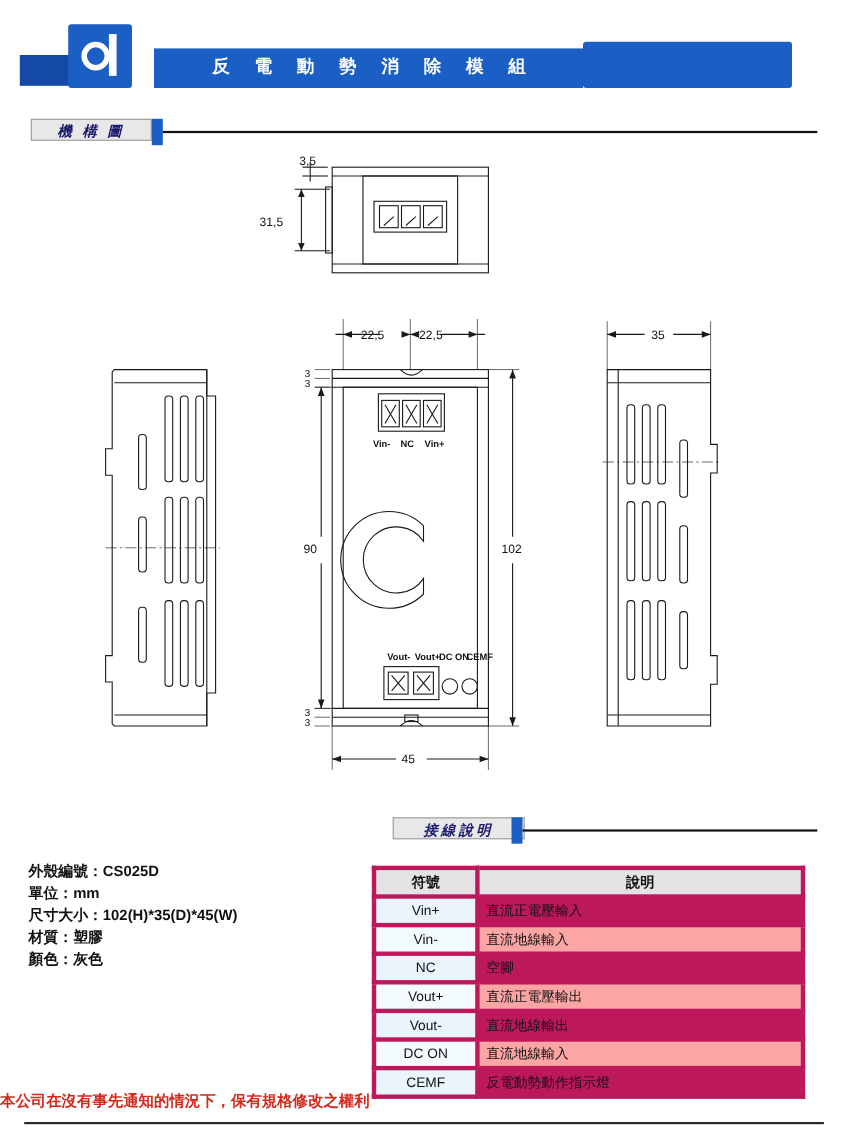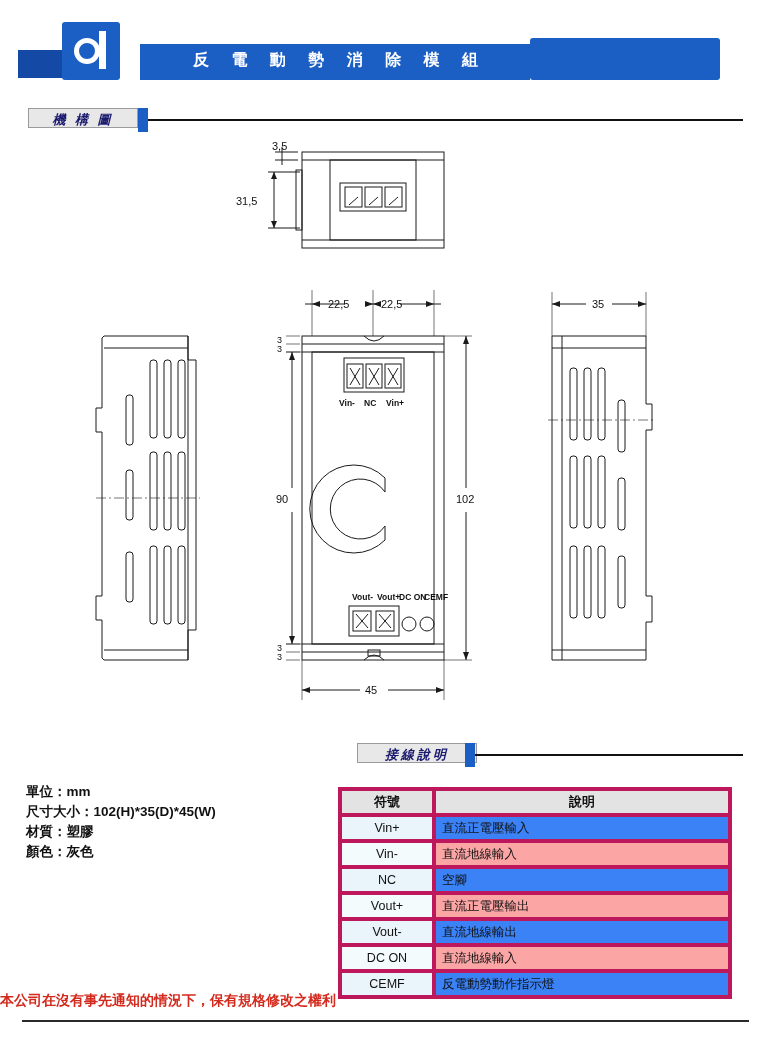--- a/index.html
+++ b/index.html
@@ -166,21 +166,21 @@
     font-weight: bold;
     text-align: center;
   }
   .wire-table td.sym {
     width: 78px;
     text-align: center;
     background: #eaf4fb;
   }
   .wire-table td.desc {
     text-align: left;
-    background: #3b82f6;
+    background: #be185d;
   }
   .wire-table tr.alt td.sym { background: #f4fbfd; }
   .wire-table tr.alt td.desc { background: #fca5a5; }
 
   
   .footer-note {
     position: absolute;
     left: 0; top: 992px;
     width: 771px;
     text-align: left;
@@ -401,20 +401,21 @@
   </g>
 </svg>
 
 <div class="section-tab" id="tab-wire">
   <div class="label">接線說明</div>
 </div>
 <div class="tab-accent" id="tab-wire-accent"></div>
 <div class="tab-rule" id="tab-wire-rule"></div>
 
 <div class="spec">
+  <div>外殼編號：CS025D</div>
   <div>單位：mm</div>
   <div>尺寸大小：102(H)*35(D)*45(W)</div>
   <div>材質：塑膠</div>
   <div>顏色：灰色</div>
 </div>
 
 <table class="wire-table">
   <thead>
     <tr>
       <th>符號</th>

